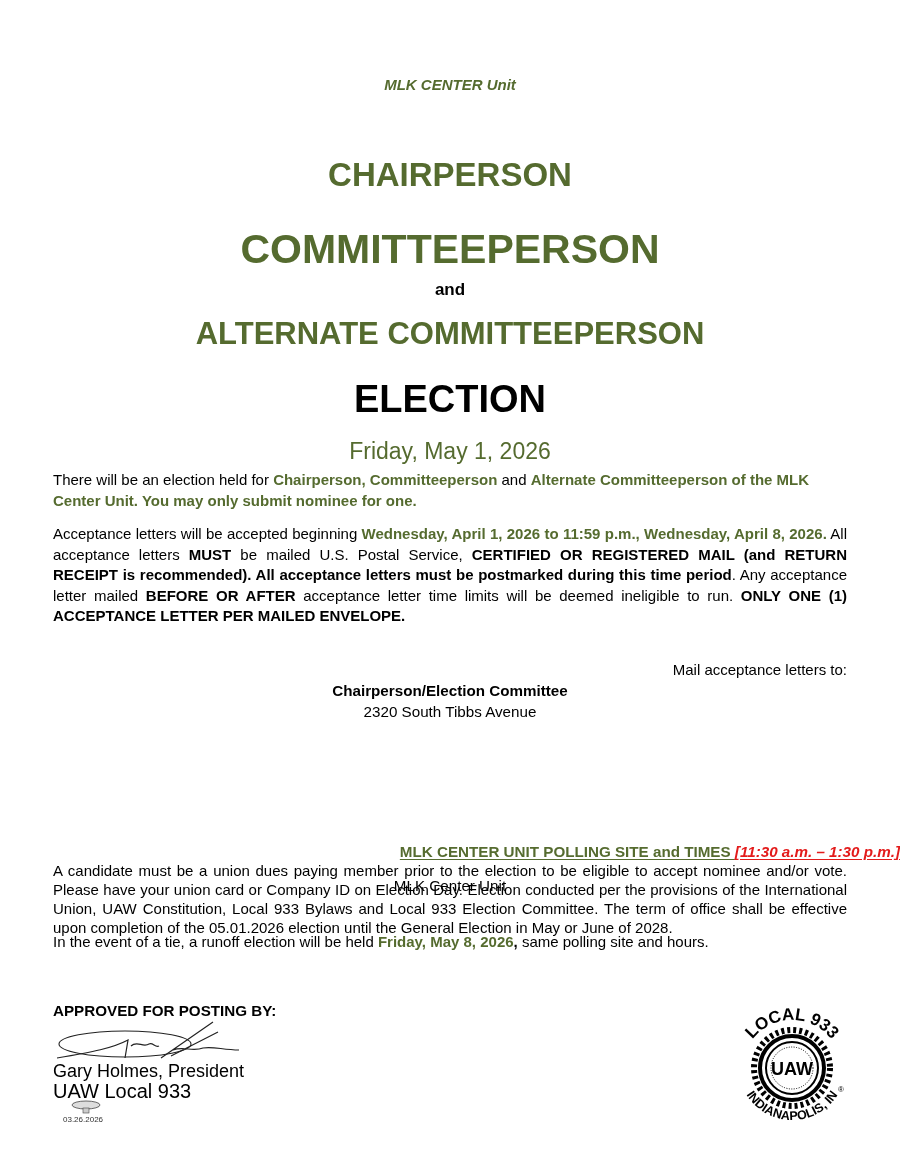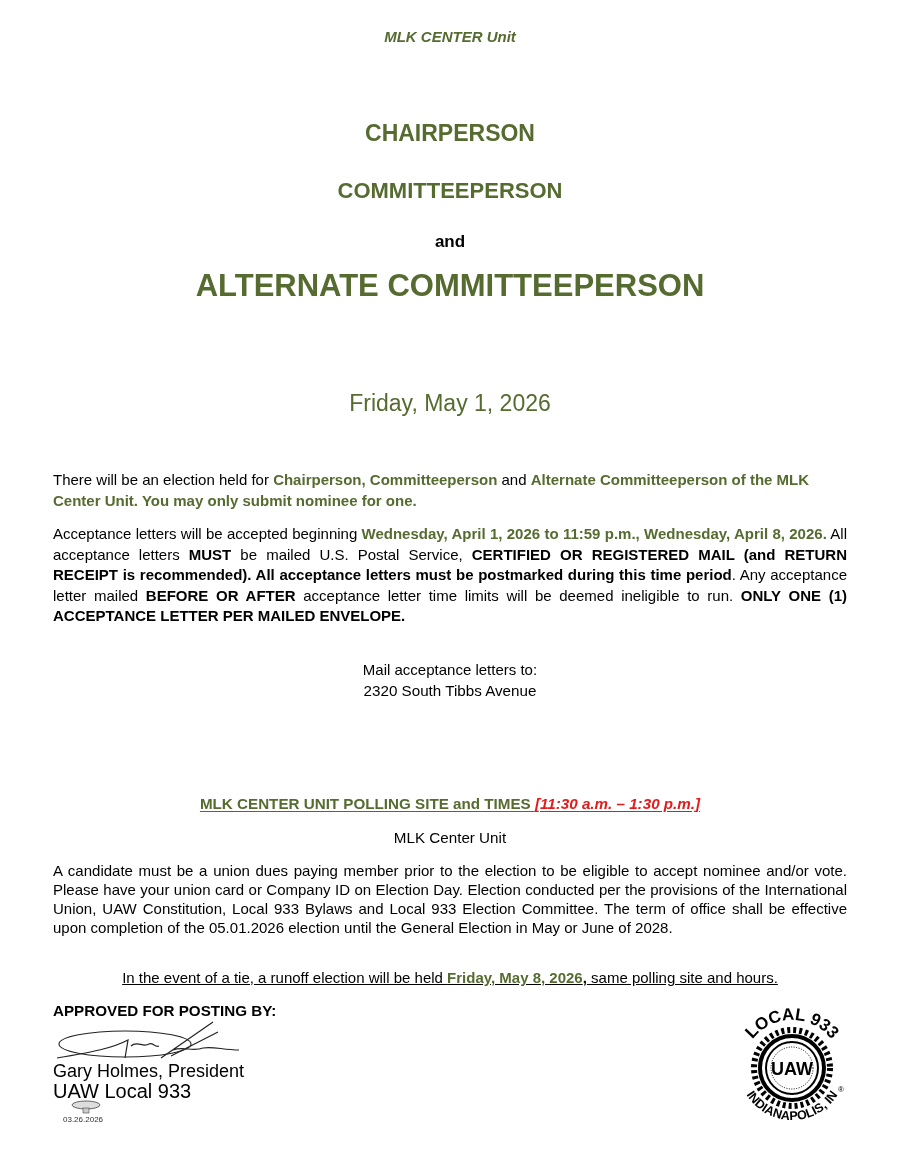--- a/index.html
+++ b/index.html
@@ -3,83 +3,85 @@
   <meta charset="utf-8">
   <style>
     * { margin: 0; padding: 0; box-sizing: border-box; }
     html, body { width: 900px; height: 1165px; background: #ffffff; overflow: hidden; }
     body {
       font-family: "Liberation Sans", sans-serif;
       color: #000000;
       position: relative;
     }
     .page { position: absolute; left: 0; top: 0; width: 900px; height: 1165px; }
-    .center { text-align: center; position: absolute; left: 0; width: 900px; }
+    .center { text-align: center; position: absolute; left: 0; width: 900px; margin-top: 48px; }
     .green { color: #556b2f; }
     .red { color: #e31b1b; }
     .b { font-weight: bold; }
     .i { font-style: italic; }
 
     #unit-label { top: 28px; font-size: 15px; font-weight: bold; font-style: italic; }
     #notice-title { top: 62px; font-size: 31px; font-weight: bold; }
-    #role-1 { top: 120px; font-size: 23px; font-weight: bold; }
-    #role-2 { top: 178px; font-size: 22px; font-weight: bold; }
+    #role-1 { top: 108px; font-size: 33px; font-weight: bold; }
+    #role-2 { top: 178px; font-size: 41px; font-weight: bold; }
     #conj { top: 232px; font-size: 17px; font-weight: bold; }
     #role-3 { top: 268px; font-size: 31px; font-weight: bold; }
     #election-word { top: 330px; font-size: 38px; font-weight: bold; }
     #election-date { top: 390px; font-size: 23px; font-weight: normal; }
     #election-type { top: 430px; font-size: 17px; font-weight: bold; font-style: italic; }
 
     .para {
       position: absolute; left: 53px; width: 794px;
       font-size: 15px; line-height: 20.5px; text-align: justify;
     }
     #para-intro { top: 470px; text-align: left; }
     #para-acceptance { top: 524px; }
-    #para-mail { top: 660px; text-align: center; }
+    #para-mail { top: 660px; text-align: right; }
 
     .addr { position: absolute; left: 0; width: 900px; text-align: center; font-size: 15.2px; line-height: 20.5px; }
     #addr-block { top: 681px; }
 
-    #polling-heading { top: 795px; font-size: 15.2px; font-weight: bold; }
+    #polling-heading { top: 795px; font-size: 15.2px; font-weight: bold; text-align: right; }
     #polling-heading .u { text-decoration: underline; text-decoration-color: #556b2f; text-underline-offset: 2px; }
     #polling-heading .red-part { text-decoration: underline; text-decoration-color: #e31b1b; text-underline-offset: 2px; }
     #polling-site { top: 829px; font-size: 15.2px; }
 
     #para-eligibility { top: 861px; line-height: 19px; }
-    #para-runoff { top: 968px; text-align: center; text-decoration: underline; }
+    #para-runoff { top: 932px; text-align: left; }
 
     #approved-label { position: absolute; left: 53px; top: 1002px; font-size: 15.2px; font-weight: bold; }
     #signature { position: absolute; left: 53px; top: 1018px; width: 190px; height: 48px; }
     #signer-name { position: absolute; left: 53px; top: 1061px; font-size: 18px; line-height: 20px; }
     #signer-org { position: absolute; left: 53px; top: 1081px; font-size: 20px; line-height: 20px; }
     #union-bug { position: absolute; left: 70px; top: 1100px; width: 32px; height: 14px; }
     #post-date { position: absolute; left: 63px; top: 1115px; font-size: 8px; color: #333; }
 
     #uaw-logo { position: absolute; left: 728px; top: 1000px; width: 128px; height: 128px; }
   </style>
 </head>
 <body>
 
 <div class="page">
 
   <div id="unit-label" class="center green">MLK CENTER Unit</div>
   <div id="role-1" class="center green">CHAIRPERSON</div>
   <div id="role-2" class="center green">COMMITTEEPERSON</div>
   <div id="conj" class="center">and</div>
   <div id="role-3" class="center green">ALTERNATE COMMITTEEPERSON</div>
+  <div id="election-word" class="center">ELECTION</div>
   <div id="election-date" class="center green">Friday, May 1, 2026</div>
 
   <p id="para-intro" class="para"><span>There will be an election held for </span><span class="green b">Chairperson, Committeeperson</span><span> and </span><span class="green b">Alternate Committeeperson of the MLK Center Unit.  You may only submit nominee for one.</span></p>
 
   <p id="para-acceptance" class="para"><span>Acceptance letters will be accepted beginning </span><span class="green b">Wednesday, April 1, 2026 to 11:59 p.m., Wednesday, April 8, 2026.</span><span> All acceptance letters </span><span class="b">MUST</span><span> be mailed U.S. Postal Service, </span><span class="b">CERTIFIED OR REGISTERED MAIL (and RETURN RECEIPT is recommended).    All acceptance letters must be postmarked during this time period</span><span>.  Any acceptance letter mailed </span><span class="b">BEFORE OR AFTER</span><span> acceptance letter time limits will be deemed ineligible to run.  </span><span class="b">ONLY ONE (1) ACCEPTANCE LETTER PER MAILED ENVELOPE.</span></p>
 
   <p id="para-mail" class="para">Mail acceptance letters to:</p>
 
   <div id="addr-block" class="addr">
+    <div class="b">Chairperson/Election Committee</div>
     <div>2320 South Tibbs Avenue</div>
   </div>
 
   <div id="polling-heading" class="center"><span class="green u">MLK CENTER UNIT POLLING SITE and TIMES </span><span class="red i red-part">[11:30 a.m. – 1:30 p.m.]</span></div>
   <div id="polling-site" class="center">MLK Center Unit</div>
 
   <p id="para-eligibility" class="para">A candidate must be a union dues paying member prior to the election to be eligible to accept nominee and/or vote.  Please have your union card or Company ID on Election Day.  Election conducted per the provisions of the International Union, UAW Constitution, Local 933 Bylaws and Local 933 Election Committee.  The term of office shall be effective upon completion of the 05.01.2026 election until the General Election in May or June of 2028.</p>
 
   <p id="para-runoff" class="para"><span>In the event of a tie, a runoff election will be held </span><span class="green b">Friday, May 8, 2026</span><span class="b">,</span><span> same polling site and hours.</span></p>
 

